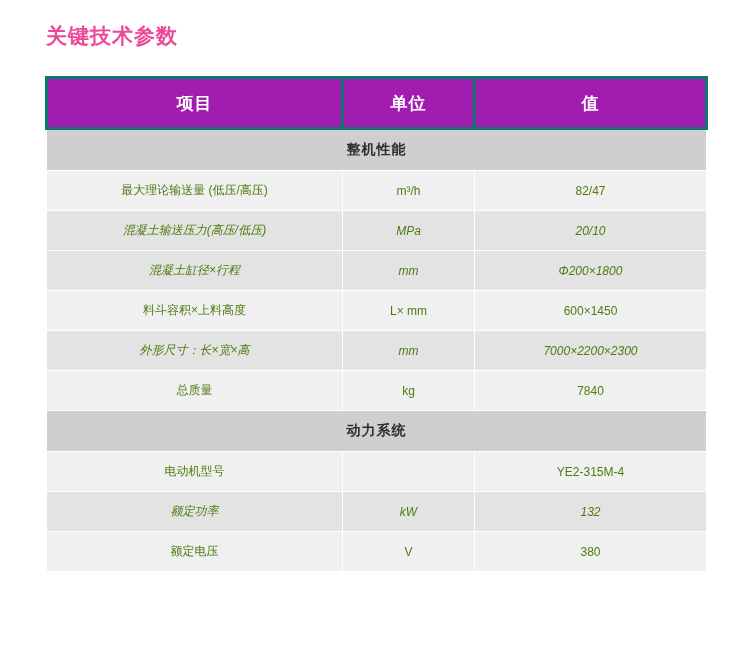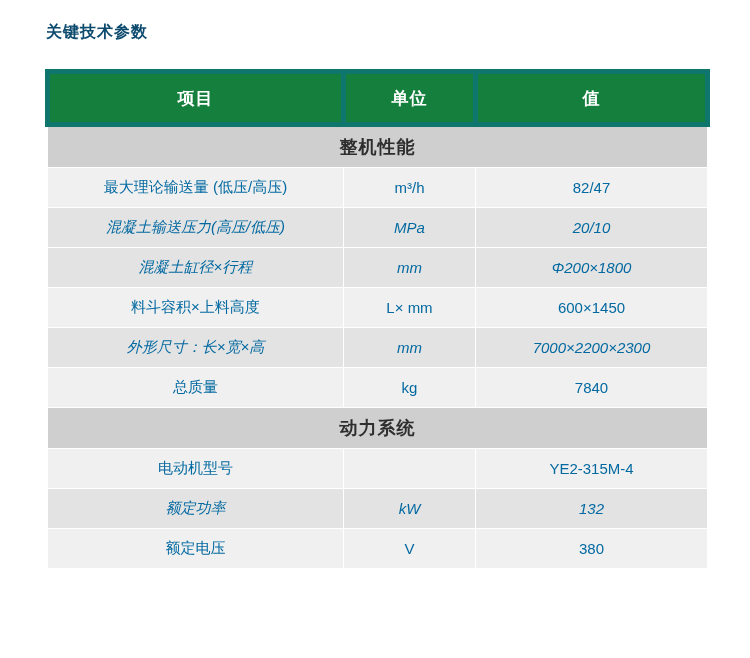--- a/index.html
+++ b/index.html
@@ -15,59 +15,59 @@
     overflow: hidden;
   }
   .page {
     width: 750px;
     height: 658px;
     box-sizing: border-box;
     padding: 0;
     position: relative;
   }
   .page-title {
-    font-size: 16px;
+    font-size: 21px;
     font-weight: bold;
-    color: #0c4a6e;
+    color: #ec4899;
     letter-spacing: 1px;
     margin: 22px 0 0 46px;
   }
   .spec-table {
     width: 660px;
     margin: 26px 0 0 45px;
     border-collapse: collapse;
     table-layout: fixed;
   }
   .spec-table col.c-item { width: 296px; }
   .spec-table col.c-unit { width: 132px; }
   .spec-table col.c-val  { width: 232px; }
 
   .spec-table th {
-    background: #15803d;
+    background: #a21caf;
     color: #ffffff;
     font-size: 17px;
     font-weight: bold;
     letter-spacing: 1px;
     height: 46px;
-    border: 5px solid #0f766e;
+    border: 3px solid #0f766e;
     text-align: center;
   }
   .spec-table td {
     height: 39px;
-    font-size: 15px;
+    font-size: 12px;
     text-align: center;
     border: 1px solid #ffffff;
-    color: #0369a1;
+    color: #4d7c0f;
     padding: 0 4px;
   }
   tr.band-a td { background: #f0f0f0; }
   tr.band-b td { background: #e3e3e3; font-style: italic; }
   td.section-title {
     background: #cfcfcf !important;
-    font-size: 18px;
+    font-size: 14px;
     font-weight: bold;
     color: #2e2e2e;
     letter-spacing: 1px;
     height: 40px;
   }
 </style>
 </head>
 <body>
 
 <div class="page">

